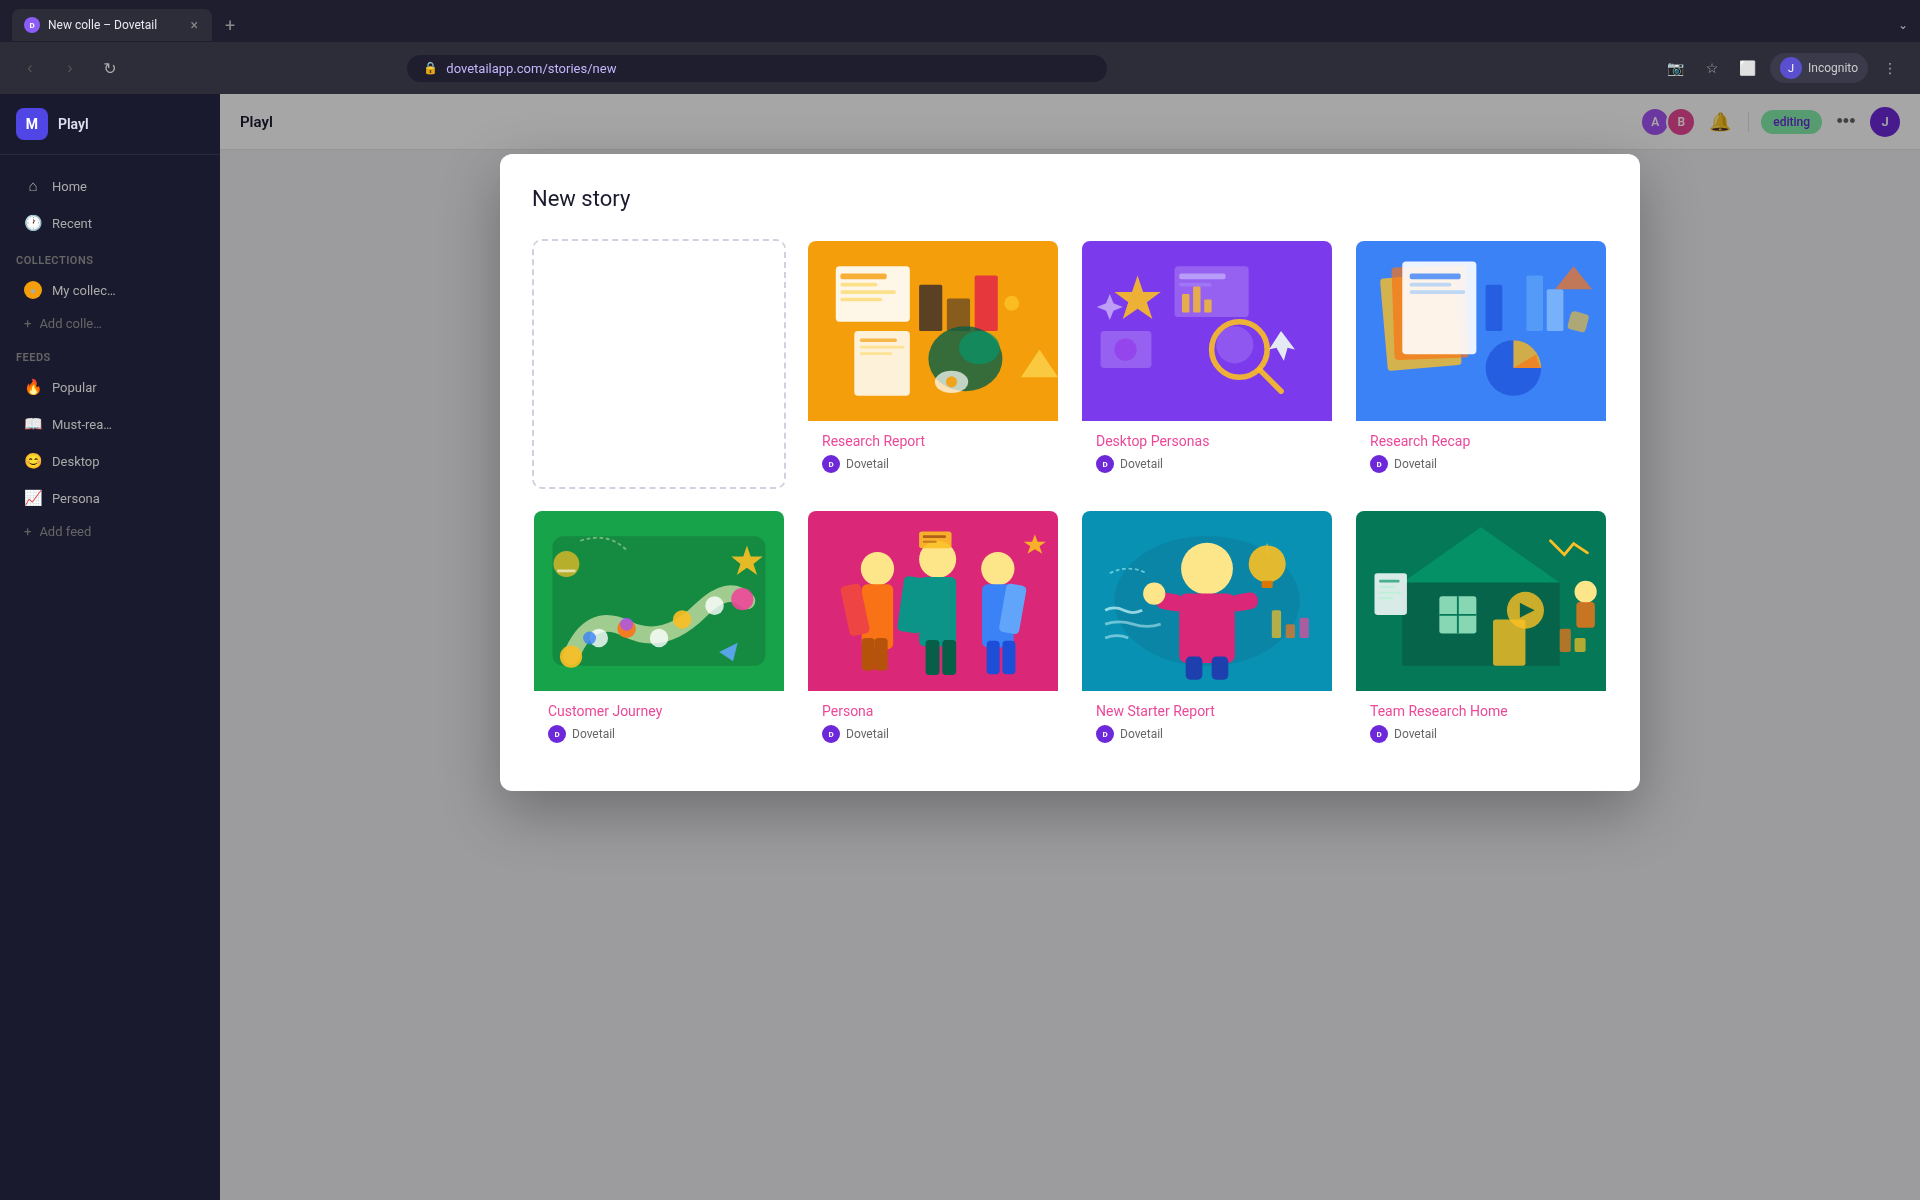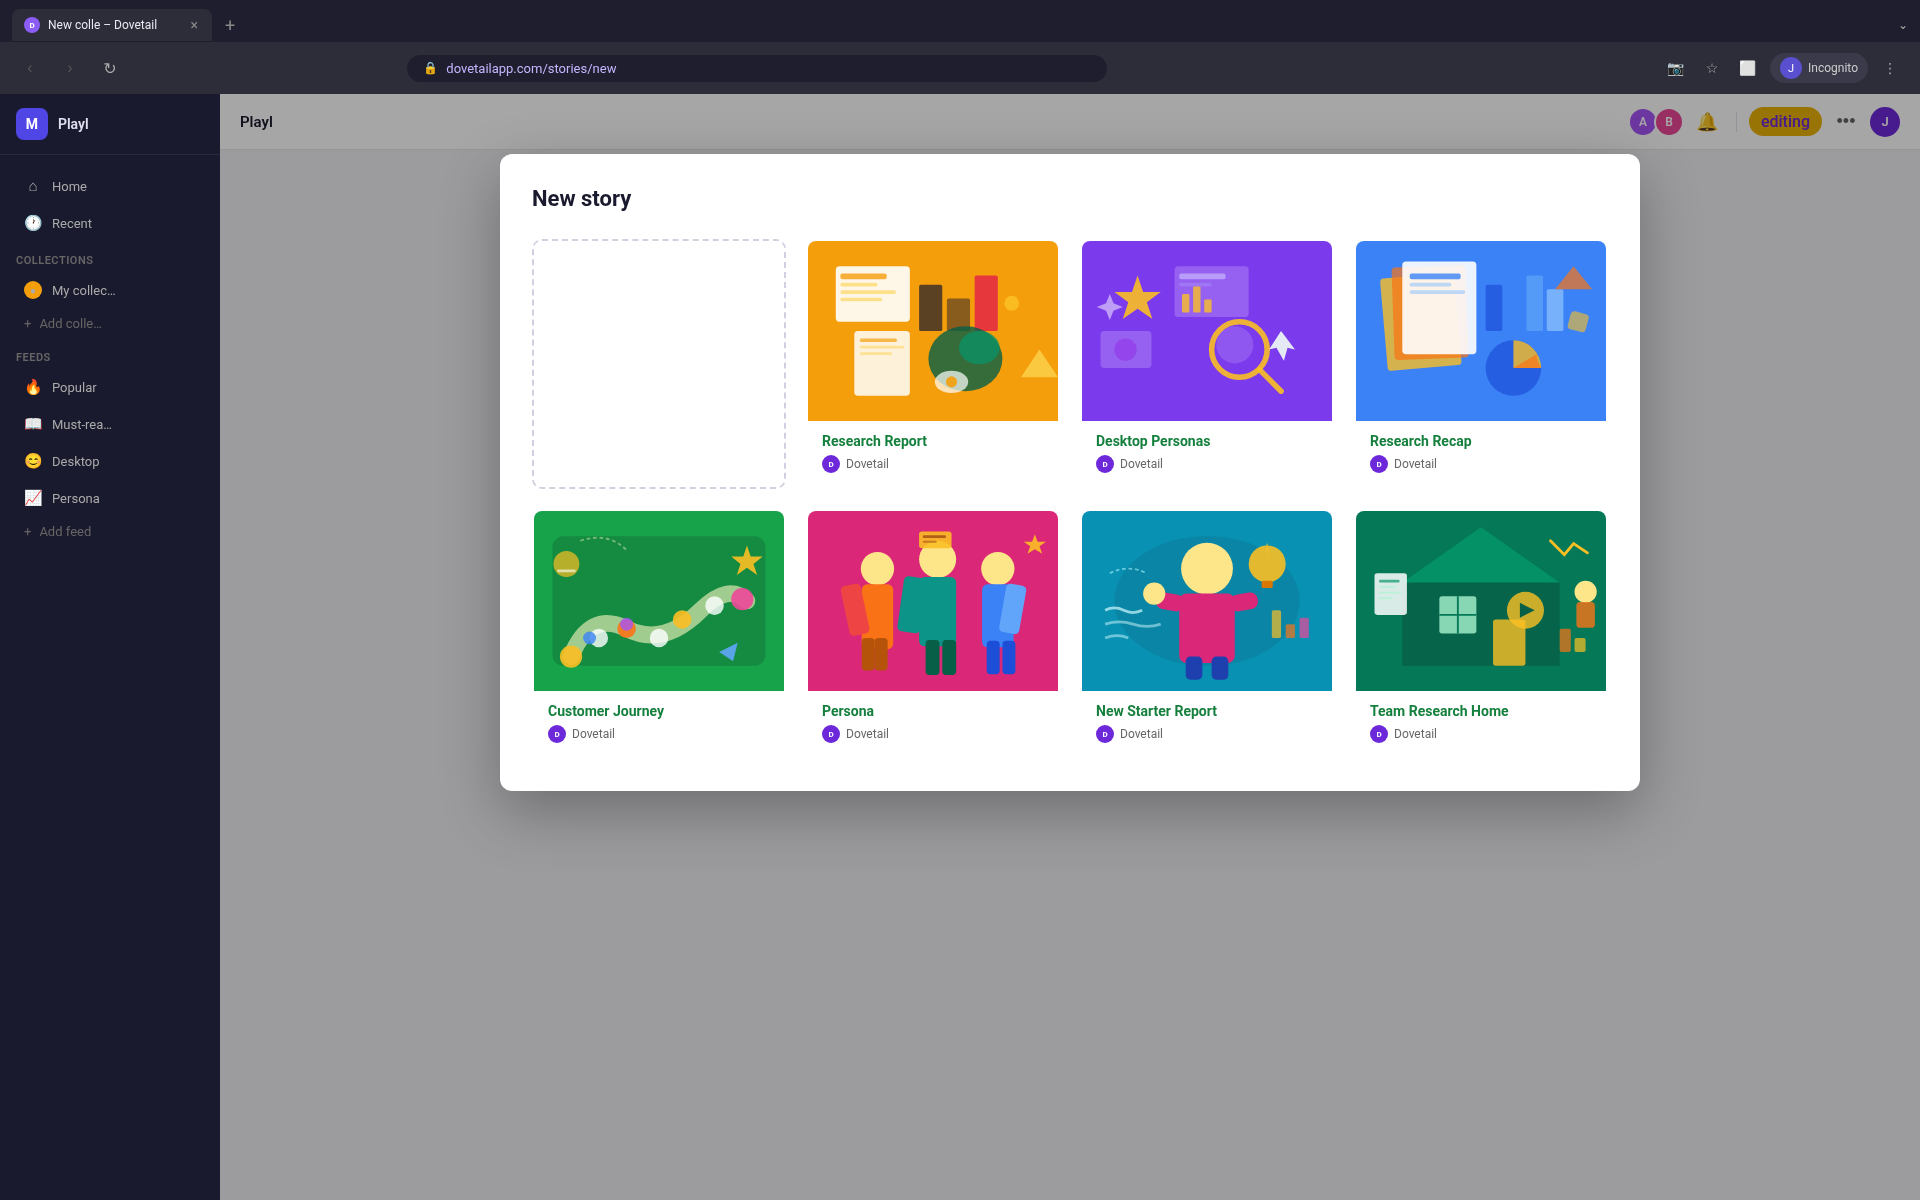--- a/index.html
+++ b/index.html
@@ -291,23 +291,23 @@
       border-radius: 50%;
       border: 2px solid white;
       display: flex;
       align-items: center;
       justify-content: center;
       font-size: 12px;
       font-weight: 600;
       color: white;
     }
     .editing-badge {
-      background: #eab308;
+      background: #86efac;
       color: #6d28d9;
-      font-size: 16px;
+      font-size: 12px;
       padding: 5px 12px;
       border-radius: 20px;
       font-weight: 500;
     }
     .more-btn {
       width: 32px;
       height: 32px;
       border-radius: 50%;
       background: none;
       border: none;
@@ -337,21 +337,21 @@
       border-radius: 12px;
       padding: 32px;
       width: 1140px;
       max-height: 760px;
       overflow-y: auto;
       box-shadow: 0 20px 60px rgba(0,0,0,0.3);
       position: relative;
     }
     .modal-title {
       font-size: 22px;
-      font-weight: 700;
+      font-weight: 400;
       color: #1a1a2e;
       margin-bottom: 28px;
     }
 
     
     .template-grid {
       display: grid;
       grid-template-columns: repeat(4, 1fr);
       gap: 20px;
     }
@@ -374,22 +374,22 @@
       justify-content: center;
       overflow: hidden;
       position: relative;
     }
     .template-info {
       padding: 12px 14px 14px;
       background: white;
     }
     .template-name {
       font-size: 14px;
-      font-weight: 700;
-      color: #15803d;
+      font-weight: 400;
+      color: #ec4899;
       margin-bottom: 6px;
     }
     .template-author {
       display: flex;
       align-items: center;
       gap: 6px;
       font-size: 12px;
       color: #666;
     }
     .dovetail-logo {

